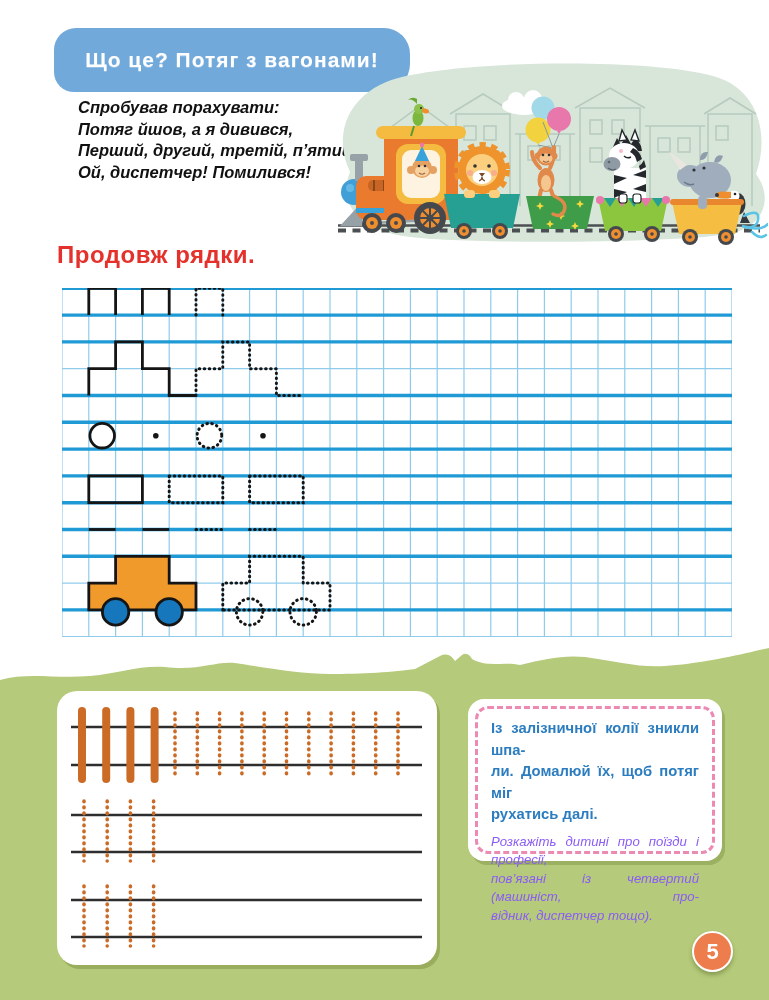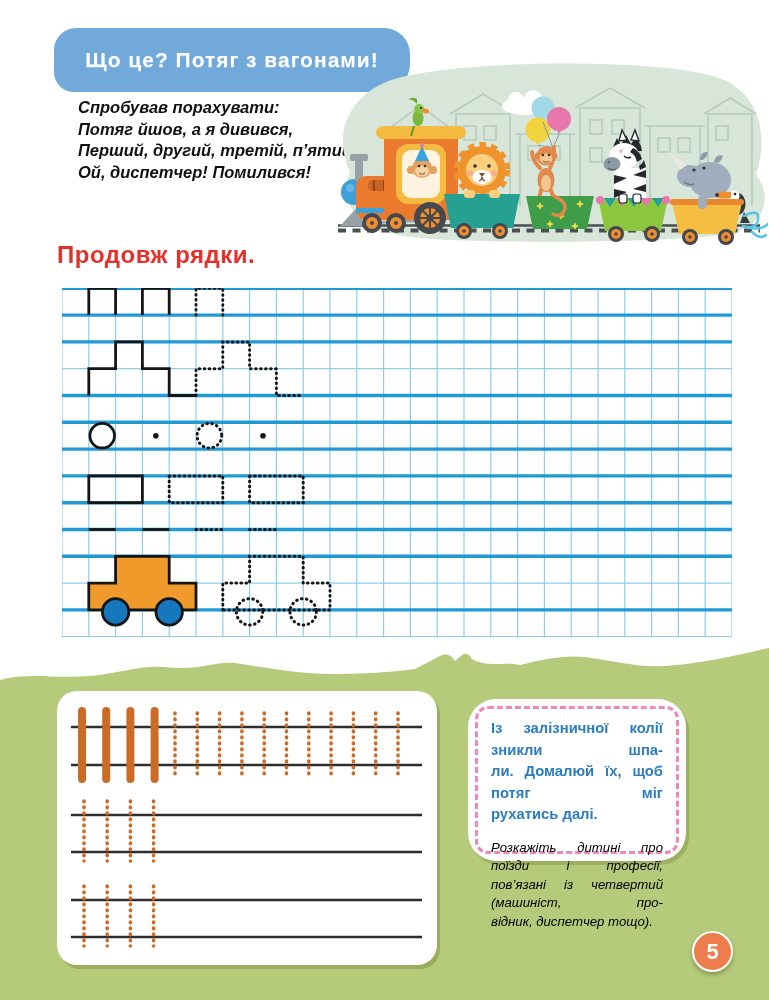--- a/index.html
+++ b/index.html
@@ -30,31 +30,31 @@
   #grid-svg{left:62px;top:288px;}
   
   #green-bg{left:0;top:648px;}
   
   .practice-panel{
     left:57px;top:691px;width:380px;height:274px;background:#fff;
     border-radius:20px;box-shadow:3px 4px 0 rgba(130,150,70,.55);
   }
   
   .task-box{
-    left:468px;top:699px;width:218px;height:162px;background:#fff;
-    border-radius:28px;box-shadow:3px 4px 0 rgba(130,150,70,.5);
+    left:468px;top:699px;width:254px;height:162px;background:#fff;
+    border-radius:16px;box-shadow:3px 4px 0 rgba(130,150,70,.5);
     padding:0;
   }
   .task-box-inner{
     position:absolute;left:7px;top:7px;right:7px;bottom:7px;
     border:3.5px dashed #ec8ab2;border-radius:13px;
     padding:9px 13px 0 13px;box-sizing:border-box;
   }
   .task-main{color:#2c7dc0;font-weight:bold;font-size:14.8px;line-height:21.5px;}
-  .task-note{margin-top:13px;color:#000000;font-style:italic;font-size:13.2px;line-height:18.5px;}
+  .task-note{margin-top:7px;color:#8b5cf6;font-style:italic;font-size:13.2px;line-height:18.5px;}
   .just{text-align:justify;text-align-last:justify;}
   
   .page-badge{
     left:692px;top:931px;width:41px;height:41px;border-radius:50%;
     background:#ee7d4e;border:2.5px solid #ffffff;box-sizing:border-box;
     box-shadow:0 3px 4px rgba(80,100,35,.45);
     display:flex;align-items:center;justify-content:center;
   }
   .page-badge span{color:#fff;font-size:22px;font-weight:bold;}
 </style>

